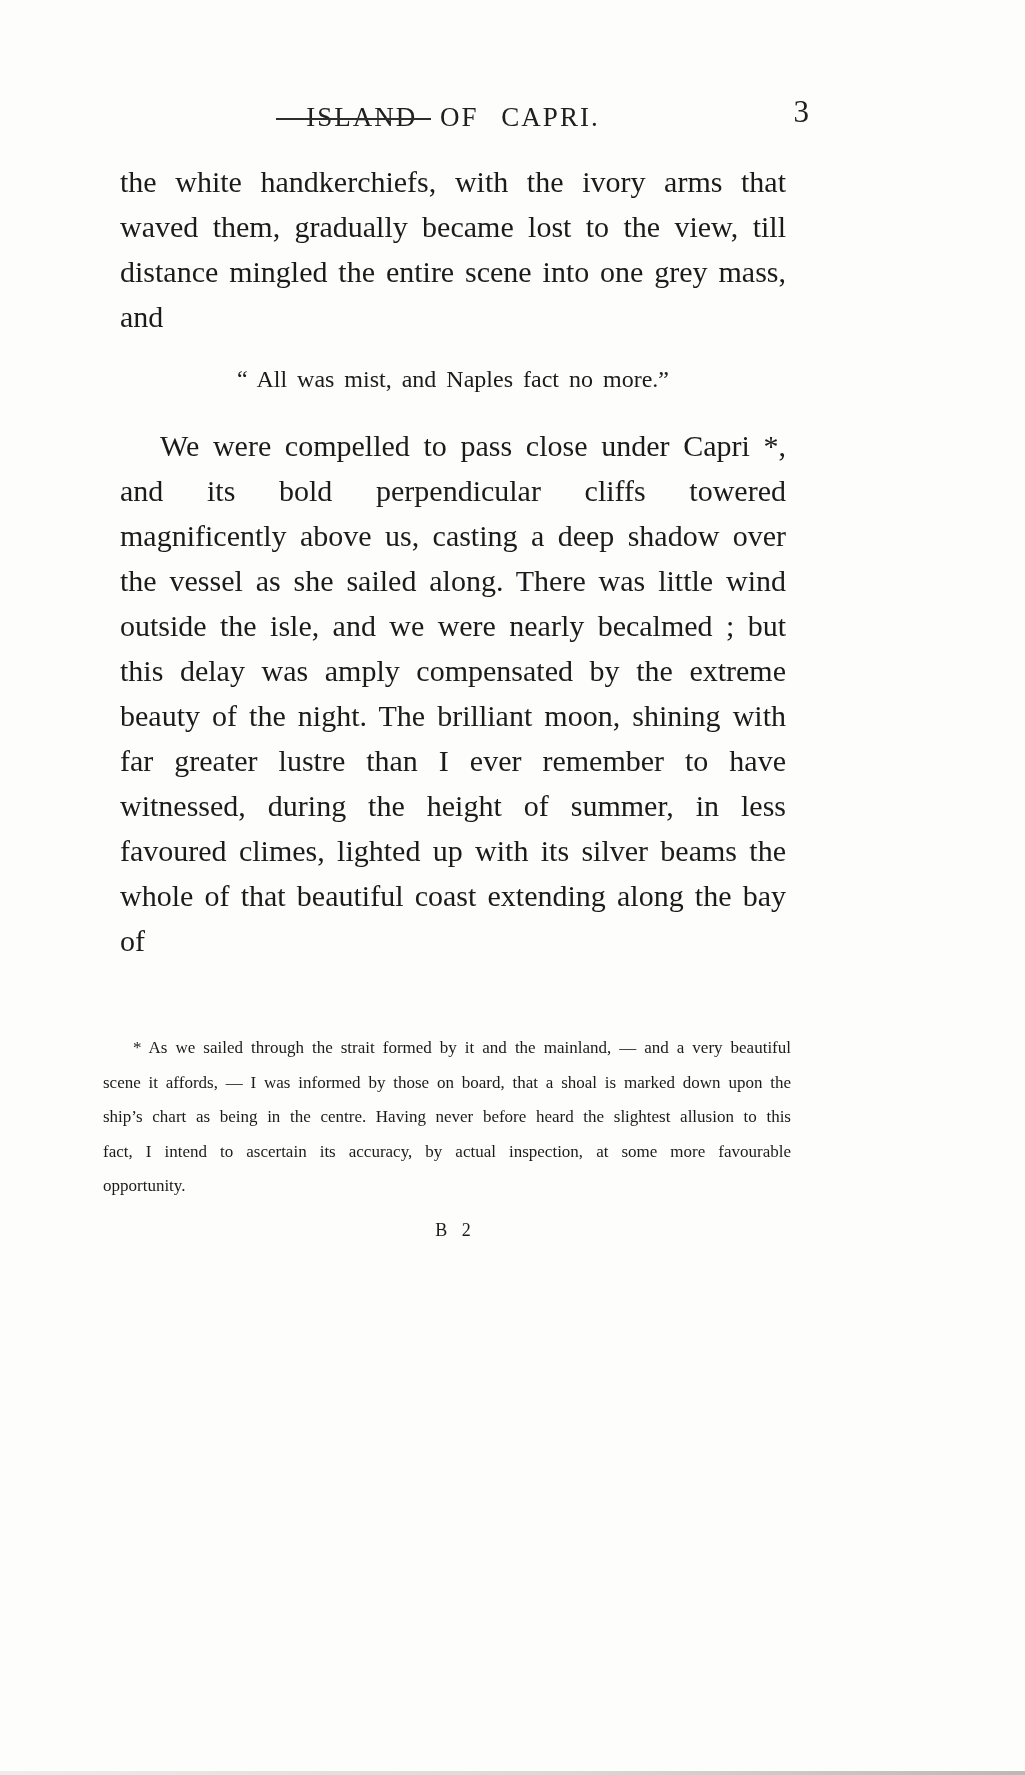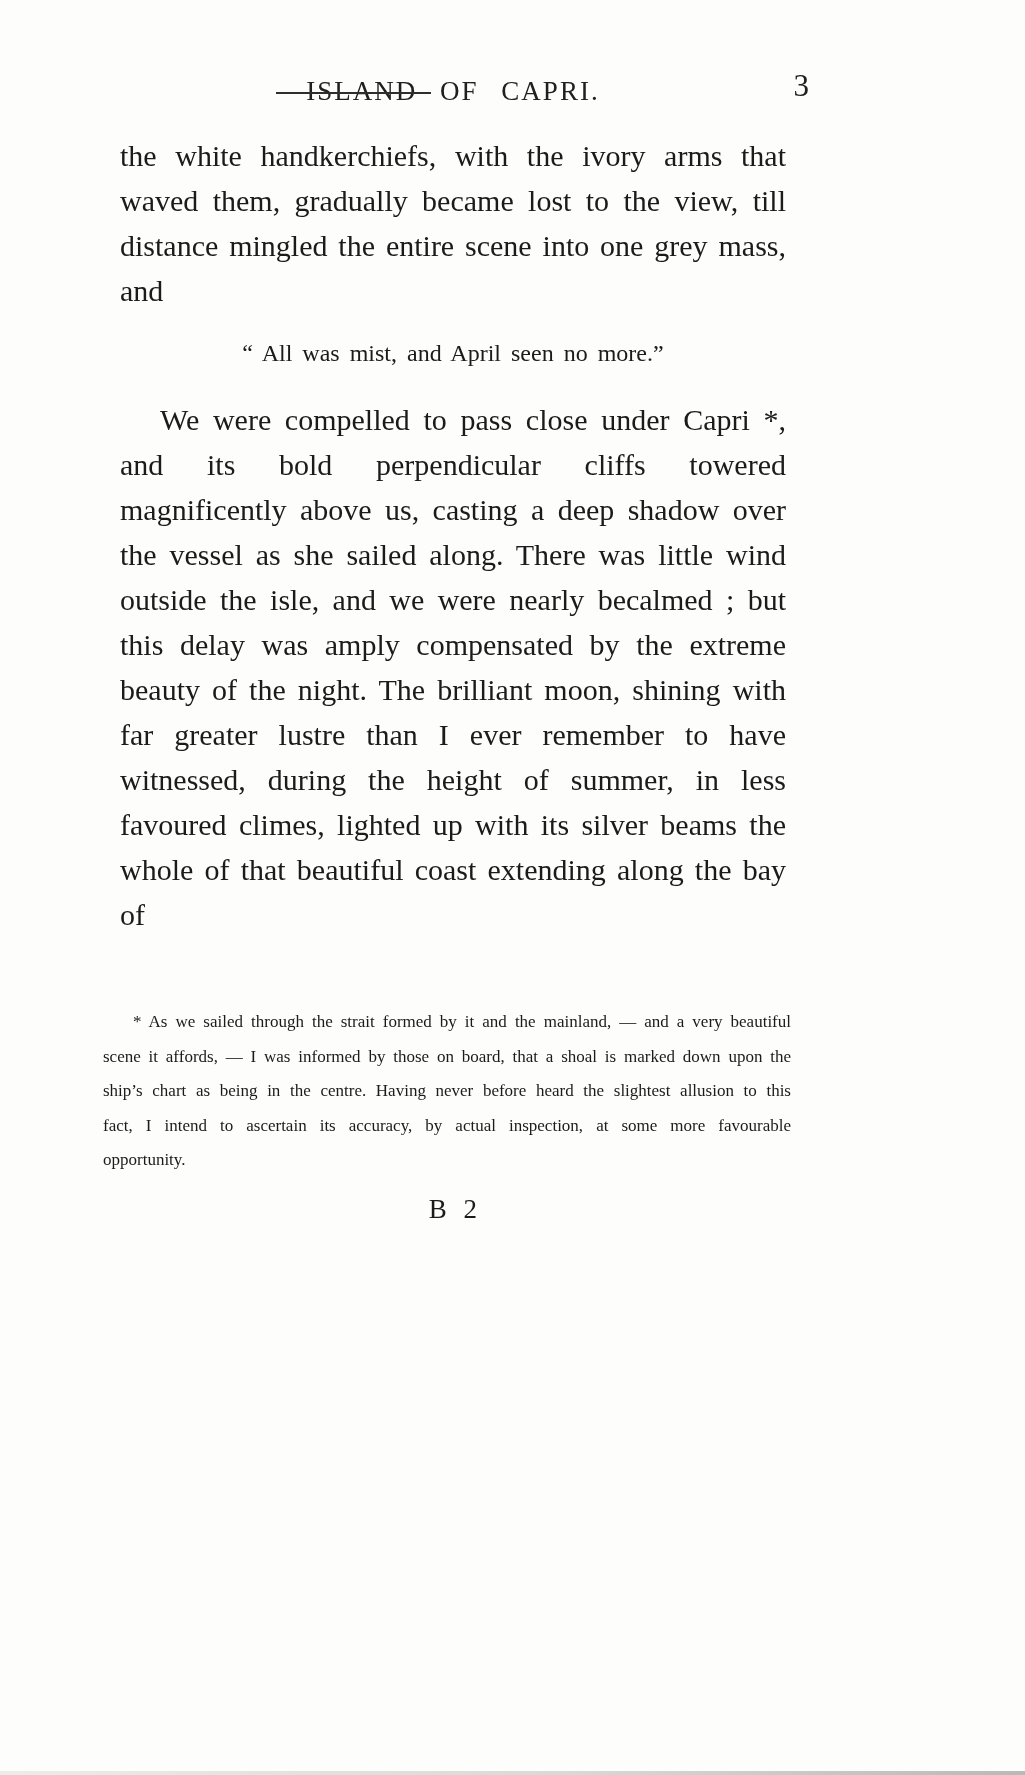--- a/index.html
+++ b/index.html
@@ -6,21 +6,21 @@
     margin: 0;
     padding: 0;
     background: #ffffff;
   }
   .page {
     position: relative;
     width: 1025px;
     height: 1775px;
     background: #fdfdfc;
     box-sizing: border-box;
-    padding: 76px 222px 0 103px;
+    padding: 102px 222px 0 103px;
     font-family: "Liberation Serif", "DejaVu Serif", serif;
     color: #1b1b1b;
     overflow: hidden;
   }
   .header {
     position: relative;
     display: flex;
     justify-content: center;
     align-items: baseline;
     font-size: 27px;
@@ -69,21 +69,21 @@
   .footnote {
     margin: 68px 12px 0 0;
     font-size: 17px;
     line-height: 34.5px;
     text-align: justify;
     text-indent: 30px;
     word-spacing: 3px;
   }
   .signature {
     margin: 16px 0 0 0;
-    font-size: 27px;
+    font-size: 18px;
     text-align: center;
     word-spacing: 10px;
   }
   .bottom-edge {
     position: absolute;
     bottom: 0;
     left: 0;
     width: 100%;
     height: 4px;
     background: linear-gradient(to right, #ececea 0%, #d9d9d6 55%, #b9b9b6 100%);
@@ -97,21 +97,21 @@
   <div class="header">
     <div class="running-title">
       <span class="strike">ISLAND</span>
       <span>OF CAPRI.</span>
     </div>
     <span class="page-number">3</span>
   </div>
 
   <p class="body-text">the white handkerchiefs, with the ivory arms that waved them, gradually became lost to the view, till distance mingled the entire scene into one grey mass, and</p>
 
-  <p class="quote">“ All was mist, and April seen no more.”</p>
+  <p class="quote">“ All was mist, and Naples fact no more.”</p>
 
 
   <p class="body-text indent">We were compelled to pass close under Capri *, and its bold perpendicular cliffs towered magnificently above us, casting a deep shadow over the vessel as she sailed along.  There was little wind outside the isle, and we were nearly becalmed ; but this delay was amply compensated by the extreme beauty of the night.  The brilliant moon, shining with far greater lustre than I ever remember to have witnessed, during the height of summer, in less favoured climes, lighted up with its silver beams the whole of that beautiful coast extending along the bay of</p>
 
   <p class="footnote">* As we sailed through the strait formed by it and the mainland, — and a very beautiful scene it affords, — I was informed by those on board, that a shoal is marked down upon the ship’s chart as being in the centre.  Having never before heard the slightest allusion to this fact, I intend to ascertain its accuracy, by actual inspection, at some more favourable opportunity.</p>
 
   <p class="signature">B 2</p>
 
   <div class="bottom-edge"></div>
 

